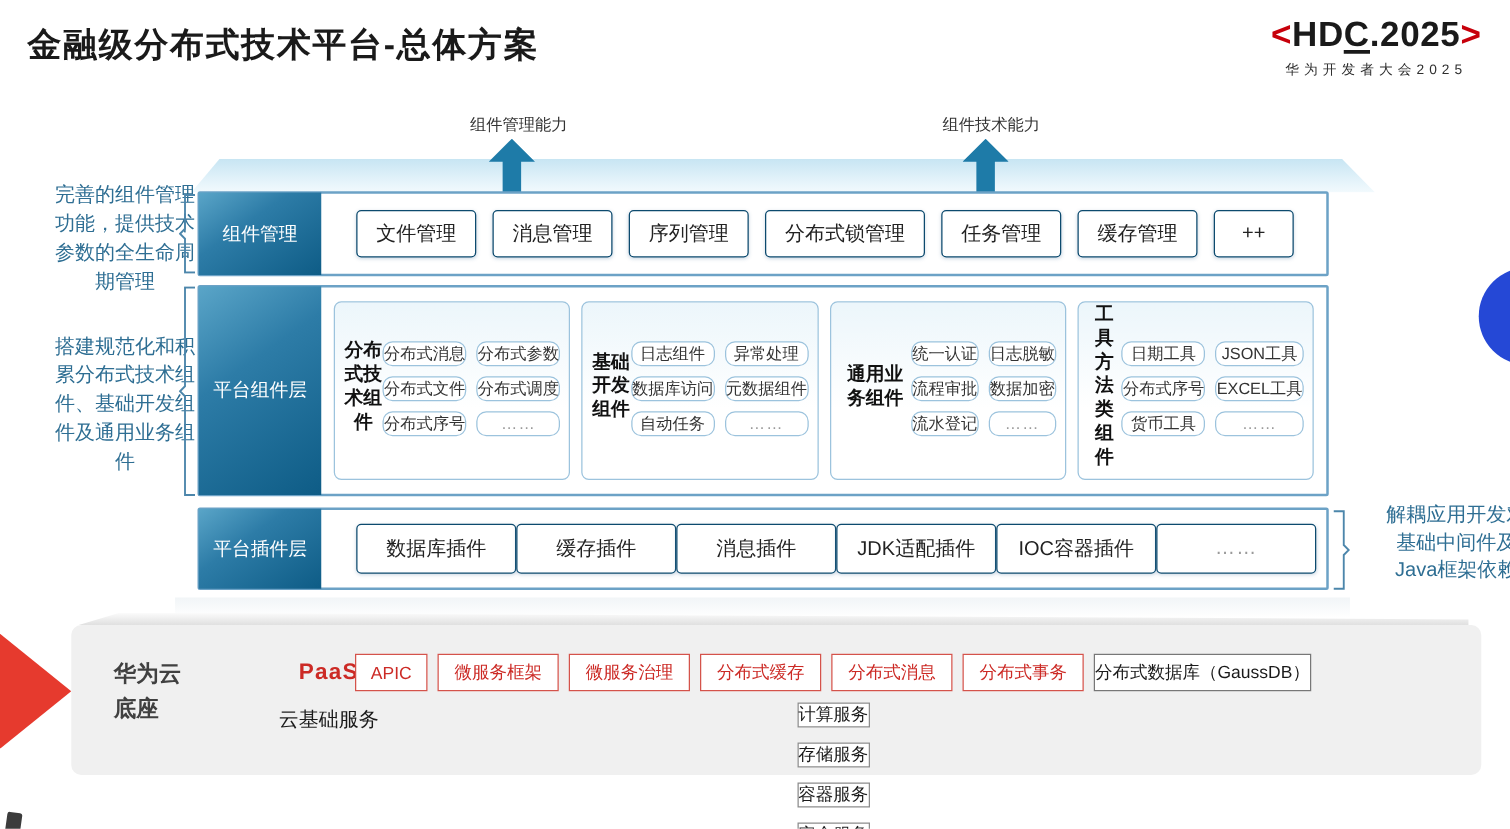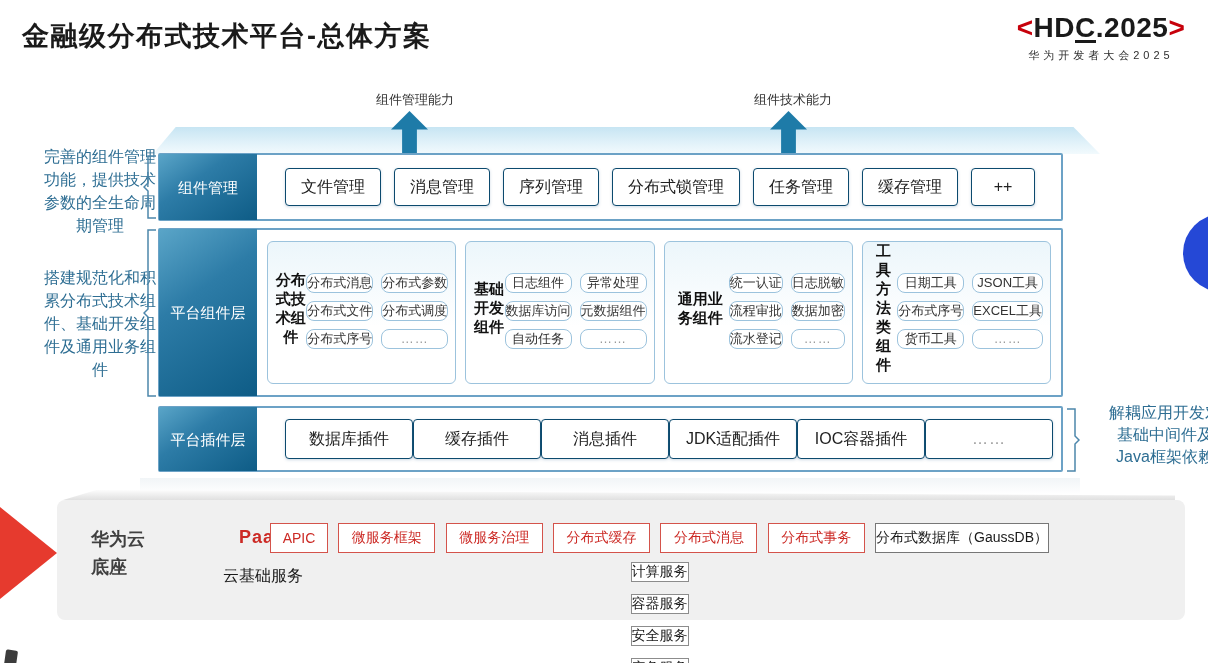--- a/index.html
+++ b/index.html
@@ -90,21 +90,21 @@
   .foundation { position:absolute; left:57px; top:500px; width:1128px; height:120px; background:#f0f0f0; border-radius:8px; }
   .foundation::before {
     content:""; position:absolute; left:6px; right:10px; top:-10px; height:10px;
     background:linear-gradient(180deg,#fcfcfc,#e0e0e0);
     clip-path:polygon(0 100%, 3% 0, 100% 55%, 100% 100%);
   }
   .f-name { position:absolute; left:34px; top:25px; width:110px; text-align:left; font-size:18px; font-weight:bold; color:#404040; line-height:28px; }
   .f-row-label { position:absolute; left:148px; width:116px; text-align:center; }
   .paas-label { top:27px; font-size:18px; font-weight:bold; color:#cc2a25; letter-spacing:1px; }
   .iaas-label { top:66px; font-size:16px; color:#1a1a1a; }
-  .f-items { position:absolute; left:213px; right:136px; display:flex; align-items:center; justify-content:space-between; }
+  .f-items { position:absolute; left:227px; right:136px; display:flex; align-items:center; justify-content:space-between; }
   .f-items-paas { top:22px; height:32px; }
   .f-items-iaas { top:62px; height:32px; gap:12px;flex-direction:column; }
   .pbox {
     height:30px; box-sizing:border-box; border:1.5px solid #d4534b; background:#fff;
     color:#cc2a25; font-size:14px; display:flex; align-items:center; justify-content:center; white-space:nowrap;
   }
   .pb-apic { flex:0 0 58px; } .pb-std { flex:0 0 97px; }
   .pb-gauss { flex:0 0 172px; border-color:#777; color:#1a1a1a; }
   .ibox {
     flex:1; height:30px; box-sizing:border-box; border:1.5px solid #8c8c8c; background:#fff;
@@ -246,20 +246,21 @@
       <div class="pbox pb-std">微服务治理</div>
       <div class="pbox pb-std">分布式缓存</div>
       <div class="pbox pb-std">分布式消息</div>
       <div class="pbox pb-std">分布式事务</div>
       <div class="pbox pb-gauss">分布式数据库（GaussDB）</div>
     </div>
   <div class="f-row-label iaas-label">云基础服务</div>
   <div class="f-items f-items-iaas">
 
   <div class="ibox">计算服务</div>
+      <div class="ibox">存储服务</div>
       <div class="ibox">容器服务</div>
       <div class="ibox">安全服务</div>
       <div class="ibox">灾备服务</div>
     </div>
 </div>
 
 <div class="red-arrow"></div>
 <div class="blue-circle"></div>
 <div class="corner-mark"></div>
 

